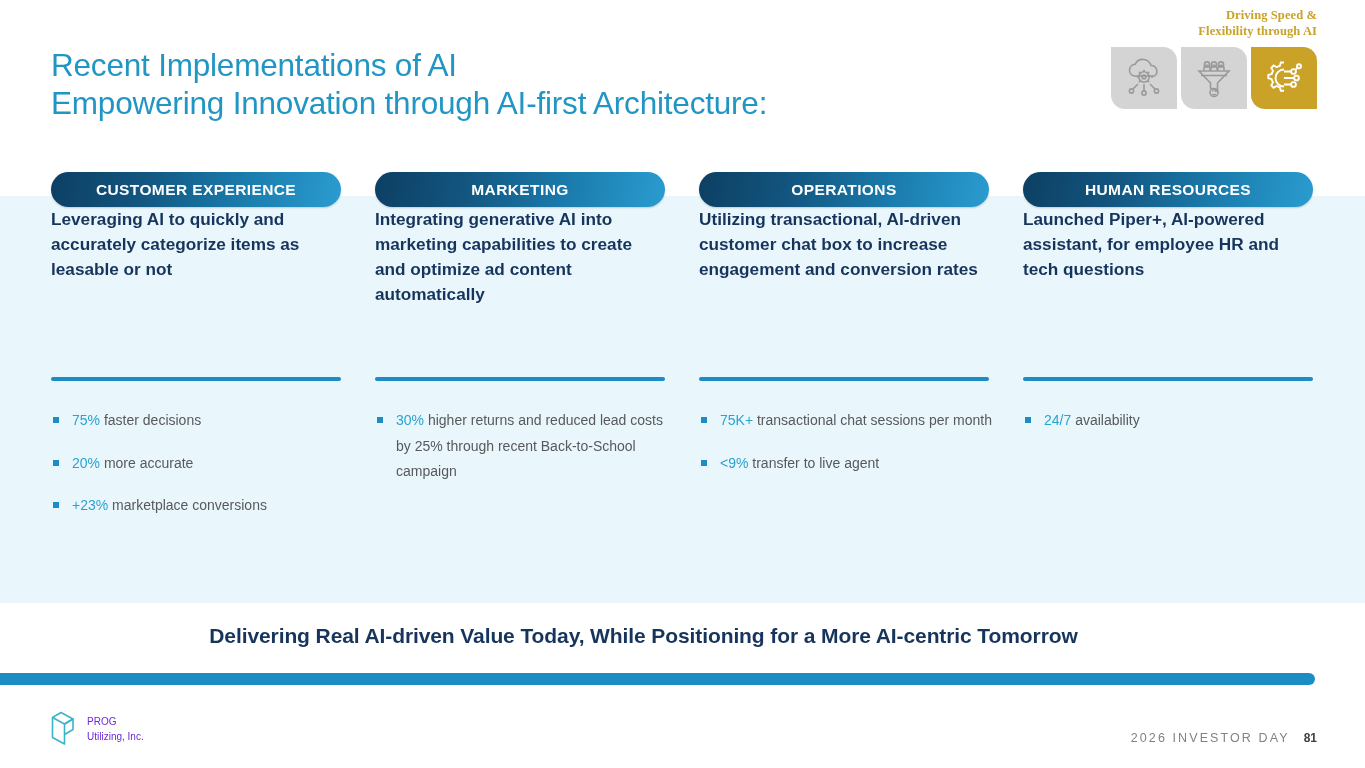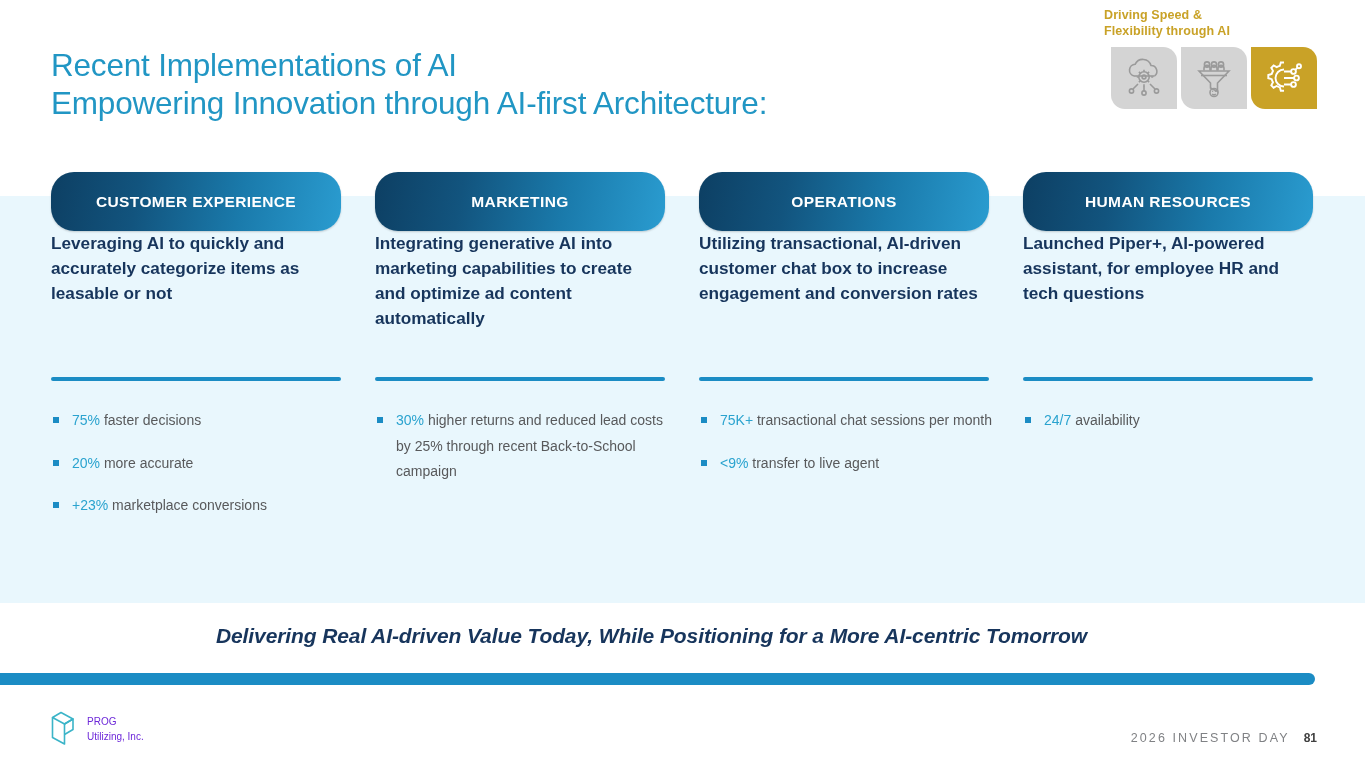--- a/index.html
+++ b/index.html
@@ -28,21 +28,22 @@
     letter-spacing: -0.2px;
   }
   .slide-title .ln { display: block; }
 
   
   .badge {
     position: absolute;
     right: 48px;
     top: 8px;
     width: 213px;
-    text-align: left;
+    text-align: right;
+    font-family: Liberation Serif, serif;
   }
   .badge-caption {
     font-size: 12.5px;
     font-weight: bold;
     line-height: 15.5px;
     color: #c9a227;
     letter-spacing: 0.1px;
   }
   .badge-caption .ln { display: block; }
   .badge-tiles {
@@ -83,21 +84,21 @@
     display: flex;
     padding-left: 51px;
     box-sizing: border-box;
   }
   .col {
     width: 290px;
     margin-right: 34px;
     position: relative;
   }
   .pill {
-    height: 59px;
+    height: 35px;
     border-radius: 23px;
     display: flex;
     align-items: center;
     justify-content: center;
     color: #ffffff;
     font-size: 15.5px;
     font-weight: bold;
     letter-spacing: 0.4px;
     background: linear-gradient(100deg, #0d3f63 0%, #12547e 30%, #1a7aab 65%, #2a9cd0 100%);
     box-shadow: 0 1px 2px rgba(0,0,0,0.18);
@@ -143,29 +144,28 @@
     height: 6px;
     background: #1b8cc4;
   }
   .bullets .stat {
     color: #2aa3cf;
   }
 
   
   .banner {
     position: absolute;
-    left: 8px;
+    left: 0;
     top: 624px;
     width: 1287px;
     text-align: center;
     font-size: 21px;
     font-weight: bold;
     color: #17355c;
     letter-spacing: -0.1px;
-    font-style: italic;
   }
   .blue-bar {
     position: absolute;
     left: 0;
     top: 673px;
     width: 1315px;
     height: 12px;
     background: #1b8cc4;
     border-radius: 0 6px 6px 0;
   }

